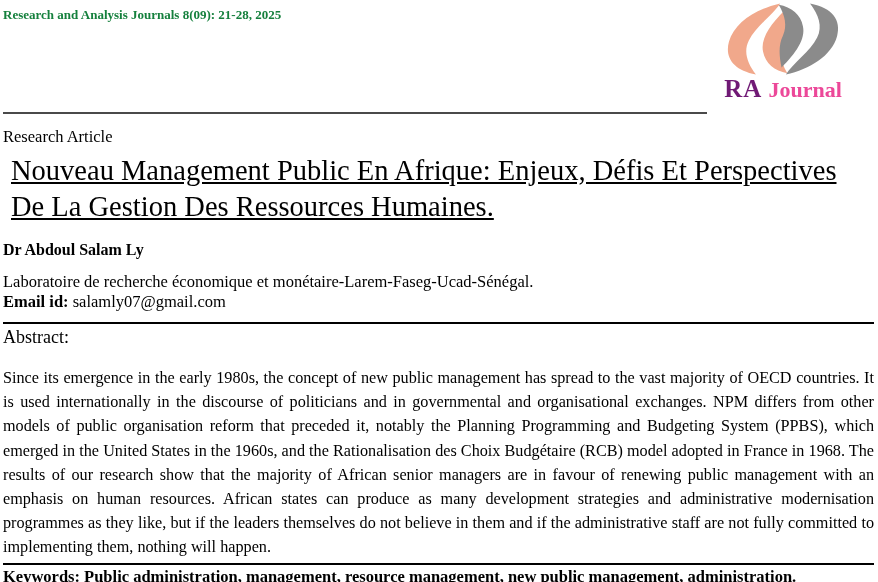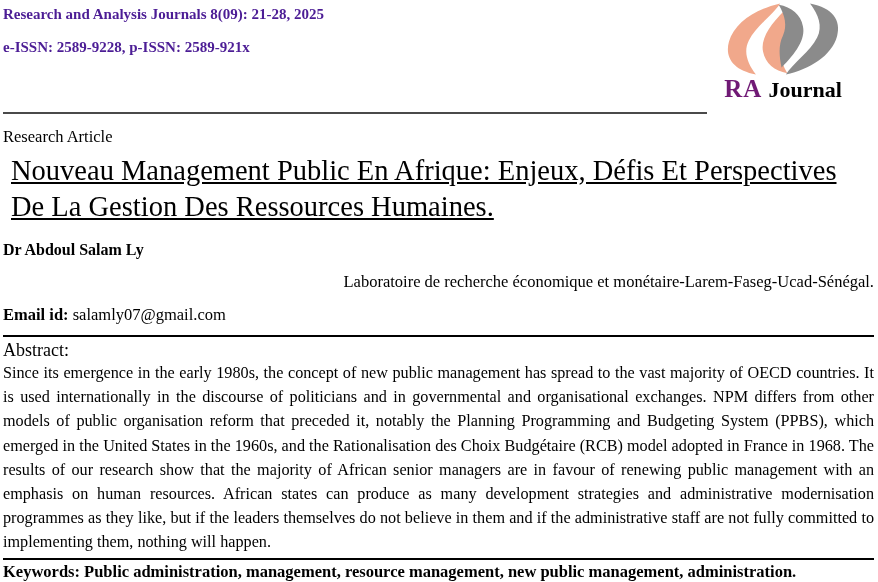--- a/index.html
+++ b/index.html
@@ -7,53 +7,52 @@
     width: 878px; height: 582px; overflow: hidden;
     background: #ffffff;
     font-family: "Liberation Serif", serif;
     color: #000;
     box-sizing: border-box;
     padding: 0 4px 0 3px;
   }
   
   .header { display: flex; justify-content: space-between; align-items: flex-start; height: 104px; }
   .hdr-left { flex: 1; }
-  .hdr-line { font-weight: bold; font-size: 15px; color: #4c1d95; line-height: 19px; }
+  .hdr-line { font-weight: bold; font-size: 13px; color: #15803d; line-height: 19px; }
   .hdr-line.l1 { margin-top: 5px; }
   .hdr-line.l2 { margin-top: 14px; }
   .hdr-line.l3 { margin-top: 15px; }
   .logo-box { width: 178px; text-align: center; margin-right: 2px; }
   .logo-box svg { display: block; margin: 2px auto 0; }
   .peach { fill: #F1A88B; }
   .grayleaf { fill: #8B8B8B; }
   .logo-text { font-size: 25px; line-height: 26px; white-space: nowrap; }
   .logo-ra { color: #701a75; font-weight: bold; letter-spacing: 1px; }
-  .logo-journal { color: #000000; font-weight: bold; font-size: 22px; }
+  .logo-journal { color: #ec4899; font-weight: bold; font-size: 22px; }
   .hdr-rule { width: 704px; border: none; border-top: 2px solid #4a4a4a; margin: 8px 0 0 0; }
   
   .article-type { font-weight: normal; font-size: 16.5px; margin-top: 13px; }
   .title { font-size: 28.5px; font-weight: normal; line-height: 1.28; margin-top: 6px; }
   .author { font-weight: bold; font-size: 16px; margin-top: 15px; }
-  .affiliation { font-size: 16.5px; margin-top: 13px; text-align: right; }
-  .email-line { font-size: 16.5px; margin-top: 13px; }
+  .affiliation { font-size: 16.5px; margin-top: 13px; }
+  .email-line { font-size: 16.5px; }
   .email-label { font-weight: bold; }
   .full-rule { border: none; border-top: 2px solid #000; margin: 10px 0 0 0; }
   
   .abstract-heading { font-weight: normal; font-size: 18px; margin-top: 3px; }
-  .abstract-body { font-size: 16.2px; line-height: 24.2px; text-align: justify; margin-top: 0; }
+  .abstract-body { font-size: 16.2px; line-height: 24.2px; text-align: justify; margin-top: 18px; }
   .kw-rule { border: none; border-top: 2px solid #000; margin: 3px 0 0 0; }
   .keywords { font-weight: bold; font-size: 16.5px; margin-top: 2px; }
 </style>
 </head>
 <body>
 
 <div class="header">
   <div class="hdr-left">
     <div class="hdr-line l1">Research and Analysis Journals 8(09): 21-28, 2025</div>
-    <div class="hdr-line l2">e-ISSN: 2589-9228, p-ISSN: 2589-921x</div>
   </div>
   <div class="logo-box">
     <span>
       <svg width="168" height="74" viewBox="0 0 180 104" xmlns="http://www.w3.org/2000/svg">
         <g class="peach">
           <path d="M 86,2 C 52,10 22,28 14,56 C 8,78 20,96 52,102 C 40,86 34,70 42,54 C 52,34 76,18 86,2 Z"></path>
           <path d="M 92,12 C 72,32 58,52 62,70 C 65,86 78,97 96,100 C 87,85 84,70 90,57 C 97,43 95,27 92,12 Z"></path>
         </g>
         <g class="grayleaf" transform="rotate(180 90 52)">
           <path d="M 86,2 C 52,10 22,28 14,56 C 8,78 20,96 52,102 C 40,86 34,70 42,54 C 52,34 76,18 86,2 Z"></path>

